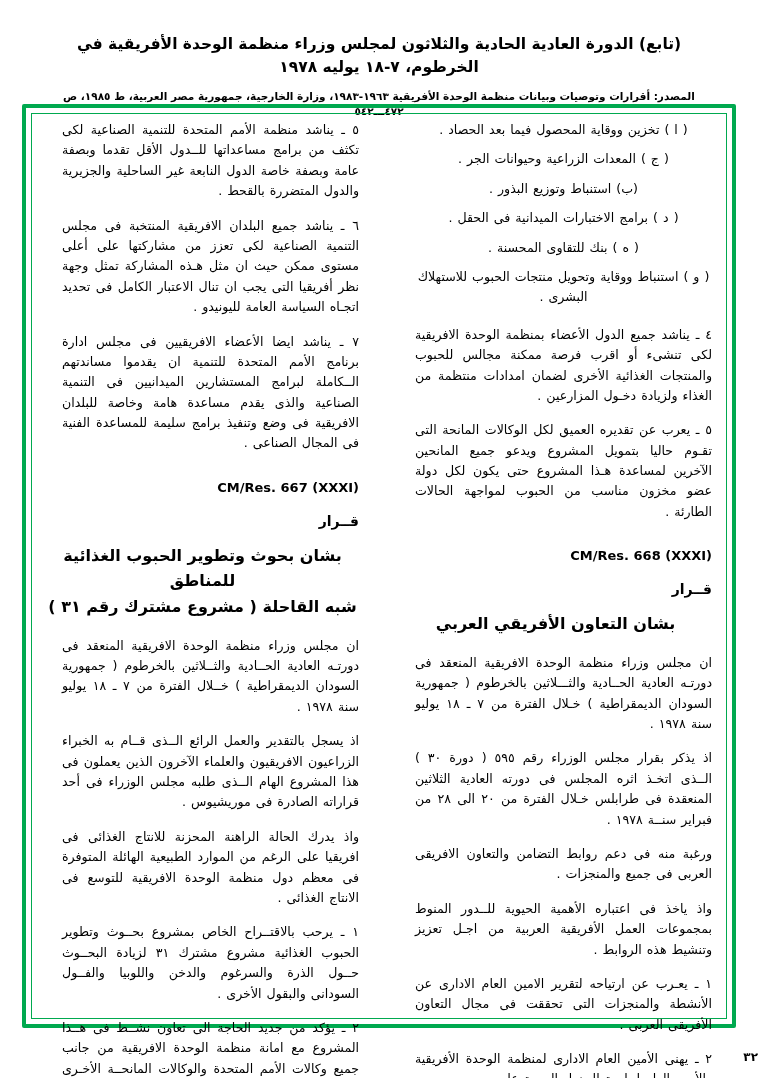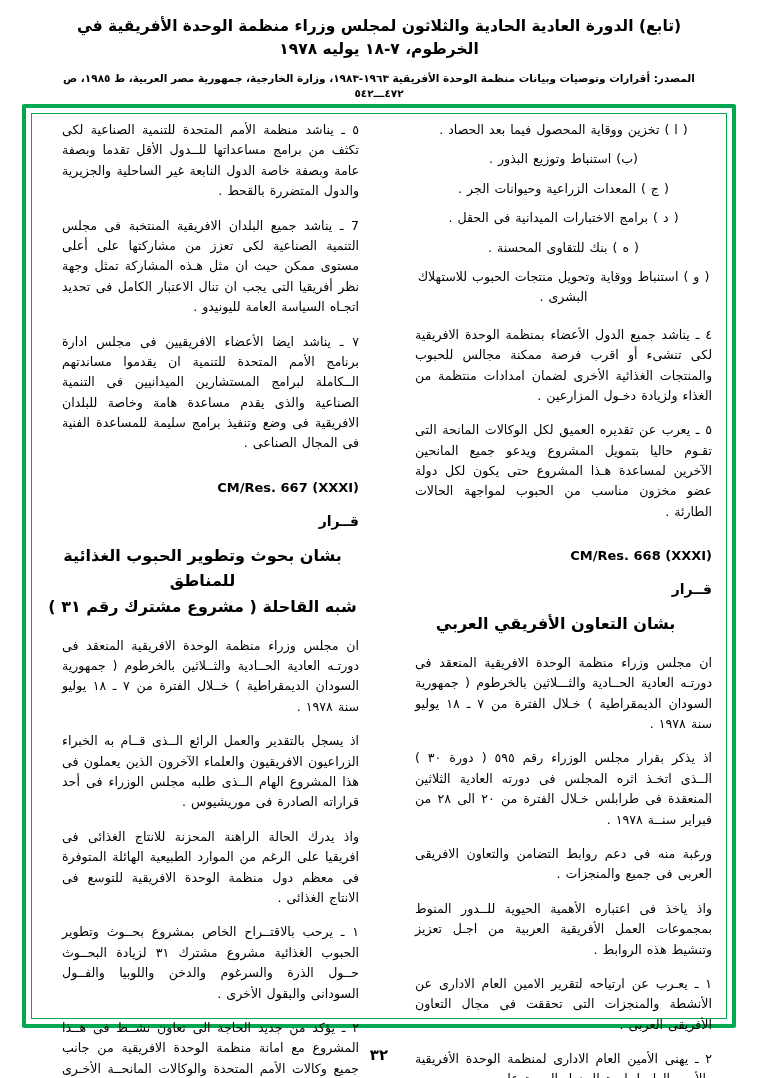--- a/index.html
+++ b/index.html
@@ -16,21 +16,21 @@
     overflow: hidden;
   }
   .page {
     width: 758px;
     height: 1078px;
     position: relative;
     box-sizing: border-box;
   }
   
   .header {
-    padding: 15px 46px 0 46px;
+    padding: 33px 46px 0 46px;
     text-align: center;
   }
   .header-title {
     font-size: 15.5px;
     font-weight: bold;
     line-height: 1.5;
     letter-spacing: 0px;
     direction: rtl;
   }
   .header-source {
@@ -114,22 +114,21 @@
     text-align: center;
     line-height: 1.6;
   }
   .spacer-sm { height: 8px; }
   
   .footer {
     position: absolute;
     bottom: 14px;
     left: 0;
     right: 0;
-    text-align: center;
-    font-size: 15px;
+    font-size: 12px;
     font-weight: bold;
   }
 </style>
 </head>
 <body>
 
 <div class="page">
 
   <div class="header">
     <div class="header-title">(تابع) الدورة العادية الحادية والثلاثون لمجلس وزراء منظمة الوحدة الأفريقية في الخرطوم، ٧-١٨ يوليه ١٩٧٨</div>
@@ -137,42 +136,42 @@
   </div>
 
   <div class="frame">
     <div class="frame-inner"></div>
   </div>
 
   <div class="columns">
 
     <div class="col">
       <p class="para list-item">( ا ) تخزين ووقاية المحصول فيما بعد الحصاد .</p>
+      <p class="para list-item">( ج ) المعدات الزراعية وحيوانات الجر .</p>
       <p class="para list-item">(ب) استنباط وتوزيع البذور .</p>
-      <p class="para list-item">( ج ) المعدات الزراعية وحيوانات الجر .</p>
       <p class="para list-item">( د ) برامج الاختبارات الميدانية فى الحقل .</p>
       <p class="para list-item">( ه ) بنك للتقاوى المحسنة .</p>
       <p class="para list-item">( و ) استنباط ووقاية وتحويل منتجات الحبوب للاستهلاك البشرى .</p>
       <div class="spacer-sm"></div>
       <p class="para">٤ ـ يناشد جميع الدول الأعضاء بمنظمة الوحدة الافريقية لكى تنشىء أو اقرب فرصة ممكنة مجالس للحبوب والمنتجات الغذائية الأخرى لضمان امدادات منتظمة من الغذاء ولزيادة دخـول المزارعين .</p>
       <p class="para">٥ ـ يعرب عن تقديره العميق لكل الوكالات المانحة التى تقـوم حاليا بتمويل المشروع ويدعو جميع المانحين الآخرين لمساعدة هـذا المشروع حتى يكون لكل دولة عضو مخزون مناسب من الحبوب لمواجهة الحالات الطارئة .</p>
       <div class="res-code">CM/Res. 668 (XXXI)</div>
       <div class="qarar">قــرار</div>
       <div class="subject">بشان التعاون الأفريقي العربي</div>
       <p class="para">ان مجلس وزراء منظمة الوحدة الافريقية المنعقد فى دورتـه العادية الحــادية والثـــلاثين بالخرطوم ( جمهورية السودان الديمقراطية ) خـلال الفترة من ٧ ـ ١٨ يوليو سنة ١٩٧٨ .</p>
       <p class="para">اذ يذكر بقرار مجلس الوزراء رقم ٥٩٥ ( دورة ٣٠ ) الــذى اتخـذ اثره المجلس فى دورته العادية الثلاثين المنعقدة فى طرابلس خـلال الفترة من ٢٠ الى ٢٨ من فبراير سنــة ١٩٧٨ .</p>
       <p class="para">ورغبة منه فى دعم روابط التضامن والتعاون الافريقى العربى فى جميع والمنجزات .</p>
       <p class="para">واذ ياخذ فى اعتباره الأهمية الحيوية للــدور المنوط بمجموعات العمل الأفريقية العربية من اجـل تعزيز وتنشيط هذه الروابط .</p>
       <p class="para">١ ـ يعـرب عن ارتياحه لتقرير الامين العام الادارى عن الأنشطة والمنجزات التى تحققت فى مجال التعاون الأفريقى العربى .</p>
       <p class="para">٢ ـ يهنى الأمين العام الادارى لمنظمة الوحدة الأفريقية والأمين العام لجامعة الــدول العربية على</p>
     </div>
 
     <div class="col">
       <p class="para">٥ ـ يناشد منظمة الأمم المتحدة للتنمية الصناعية لكى تكثف من برامج مساعداتها للــدول الأقل تقدما وبصفة عامة وبصفة خاصة الدول النابعة غير الساحلية والجزيرية والدول المتضررة بالقحط .</p>
-      <p class="para">7 ـ يناشد جميع البلدان الافريقية المنتخبة فى مجلس التنمية الصناعية لكى تعزز من مشاركتها على أعلى مستوى ممكن حيث ان مثل هـذه المشاركة تمثل وجهة نظر أفريقيا التى يجب ان تنال الاعتبار الكامل فى تحديد اتجـاه السياسة العامة لليونيدو .</p>
+      <p class="para">٦ ـ يناشد جميع البلدان الافريقية المنتخبة فى مجلس التنمية الصناعية لكى تعزز من مشاركتها على أعلى مستوى ممكن حيث ان مثل هـذه المشاركة تمثل وجهة نظر أفريقيا التى يجب ان تنال الاعتبار الكامل فى تحديد اتجـاه السياسة العامة لليونيدو .</p>
       <p class="para">٧ ـ يناشد ايضا الأعضاء الافريقيين فى مجلس ادارة برنامج الأمم المتحدة للتنمية ان يقدموا مساندتهم الــكاملة لبرامج المستشارين الميدانيين فى التنمية الصناعية والذى يقدم مساعدة هامة وخاصة للبلدان الافريقية فى وضع وتنفيذ برامج سليمة للمساعدة الفنية فى المجال الصناعى .</p>
       <div class="res-code">CM/Res. 667 (XXXI)</div>
       <div class="qarar">قــرار</div>
       <div class="subject">
         <div>بشان بحوث وتطوير الحبوب الغذائية للمناطق</div>
         <div>شبه القاحلة ( مشروع مشترك رقم ٣١ )</div>
       </div>
       <p class="para">ان مجلس وزراء منظمة الوحدة الافريقية المنعقد فى دورتـه العادية الحــادية والثــلاثين بالخرطوم ( جمهورية السودان الديمقراطية ) خــلال الفترة من ٧ ـ ١٨ يوليو سنة ١٩٧٨ .</p>
       <p class="para">اذ يسجل بالتقدير والعمل الرائع الــذى قــام به الخبراء الزراعيون الافريقيون والعلماء الآخرون الذين يعملون فى هذا المشروع الهام الــذى طلبه مجلس الوزراء فى أحد قراراته الصادرة فى موريشيوس .</p>
       <p class="para">واذ يدرك الحالة الراهنة المحزنة للانتاج الغذائى فى افريقيا على الرغم من الموارد الطبيعية الهائلة المتوفرة فى معظم دول منظمة الوحدة الافريقية للتوسع فى الانتاج الغذائى .</p>

